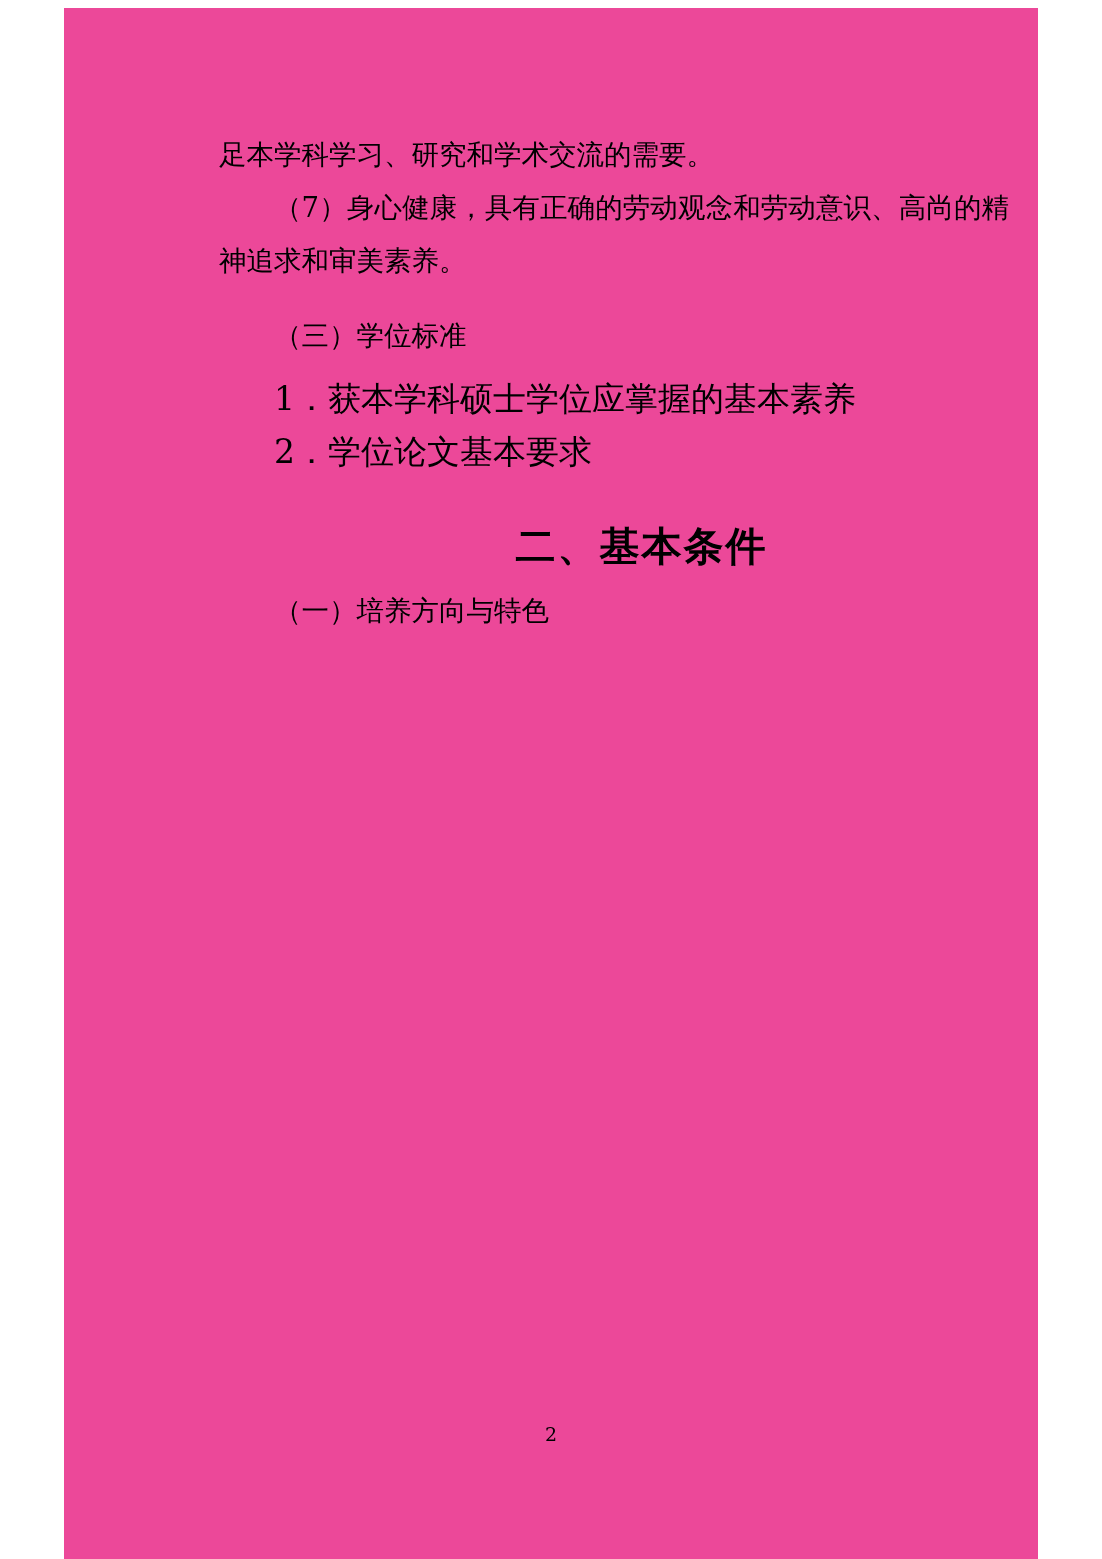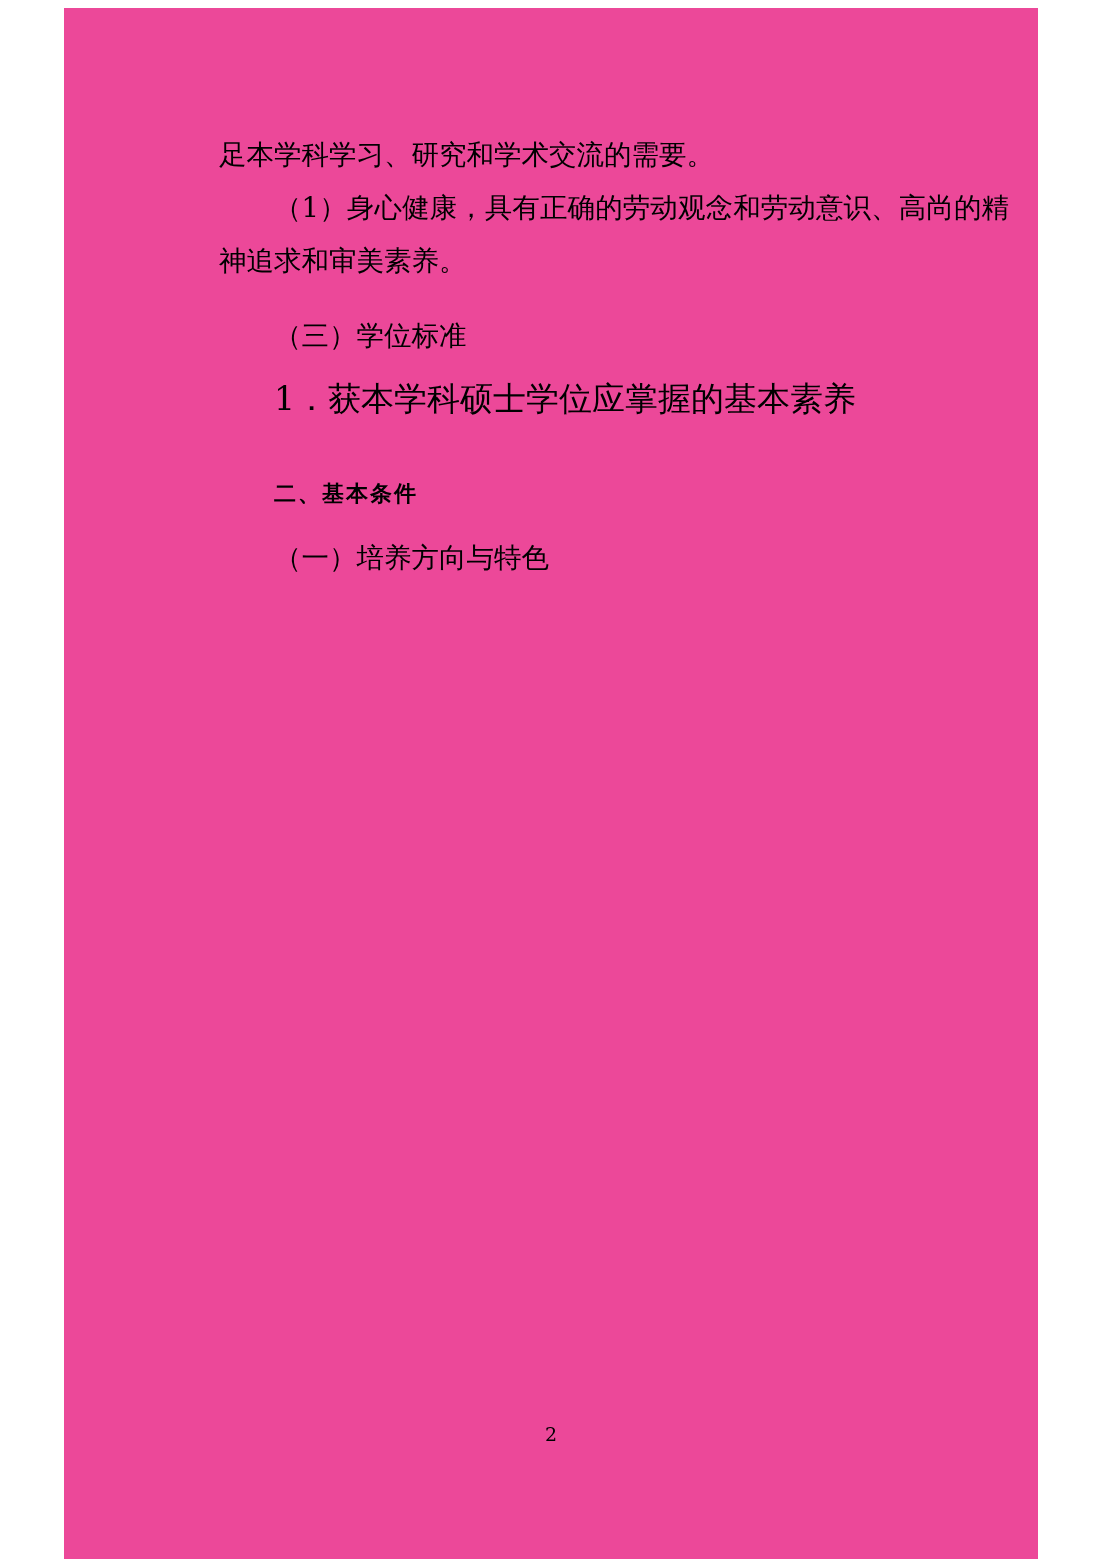--- a/index.html
+++ b/index.html
@@ -36,26 +36,27 @@
     text-indent: 55px;
   }
   .heading {
     font-size: 27.5px;
     line-height: 53px;
     font-weight: normal;
     margin: 0;
     text-indent: 55px;
   }
   .heading-big {
-    font-size: 22px;
+    font-size: 40px;
     line-height: 56px;
     font-weight: bold;
     margin: 0;
     text-indent: 55px;
     letter-spacing: 2px;
+    text-align: center;
   }
   .spacer-sm { height: 10px; }
   .spacer-md { height: 22px; }
   .spacer-lg { height: 40px; }
   .numbered {
     font-size: 33px;
     line-height: 53px;
     margin: 0;
     text-indent: 55px;
   }
@@ -72,31 +73,32 @@
 </style>
 </head>
 <body>
 
 <div class="page">
 
   <div class="content">
 
     <p class="para">足本学科学习、研究和学术交流的需要。</p>
 
-    <p class="para indent">（1）身心健康，具有正确的劳动观念和劳动意识、高尚的精神追求和审美素养。</p>
+    <p class="para indent">（7）身心健康，具有正确的劳动观念和劳动意识、高尚的精神追求和审美素养。</p>
 
     <div class="spacer-md"></div>
 
     <p class="heading">（三）学位标准</p>
 
     <div class="spacer-sm"></div>
 
     <p class="numbered">1．获本学科硕士学位应掌握的基本素养</p>
 
 
+    <p class="numbered">2．学位论文基本要求</p>
 
 
     <div class="spacer-lg"></div>
 
     <p class="heading-big">二、基本条件</p>
 
     <div class="spacer-sm"></div>
 
     <p class="heading">（一）培养方向与特色</p>
 

